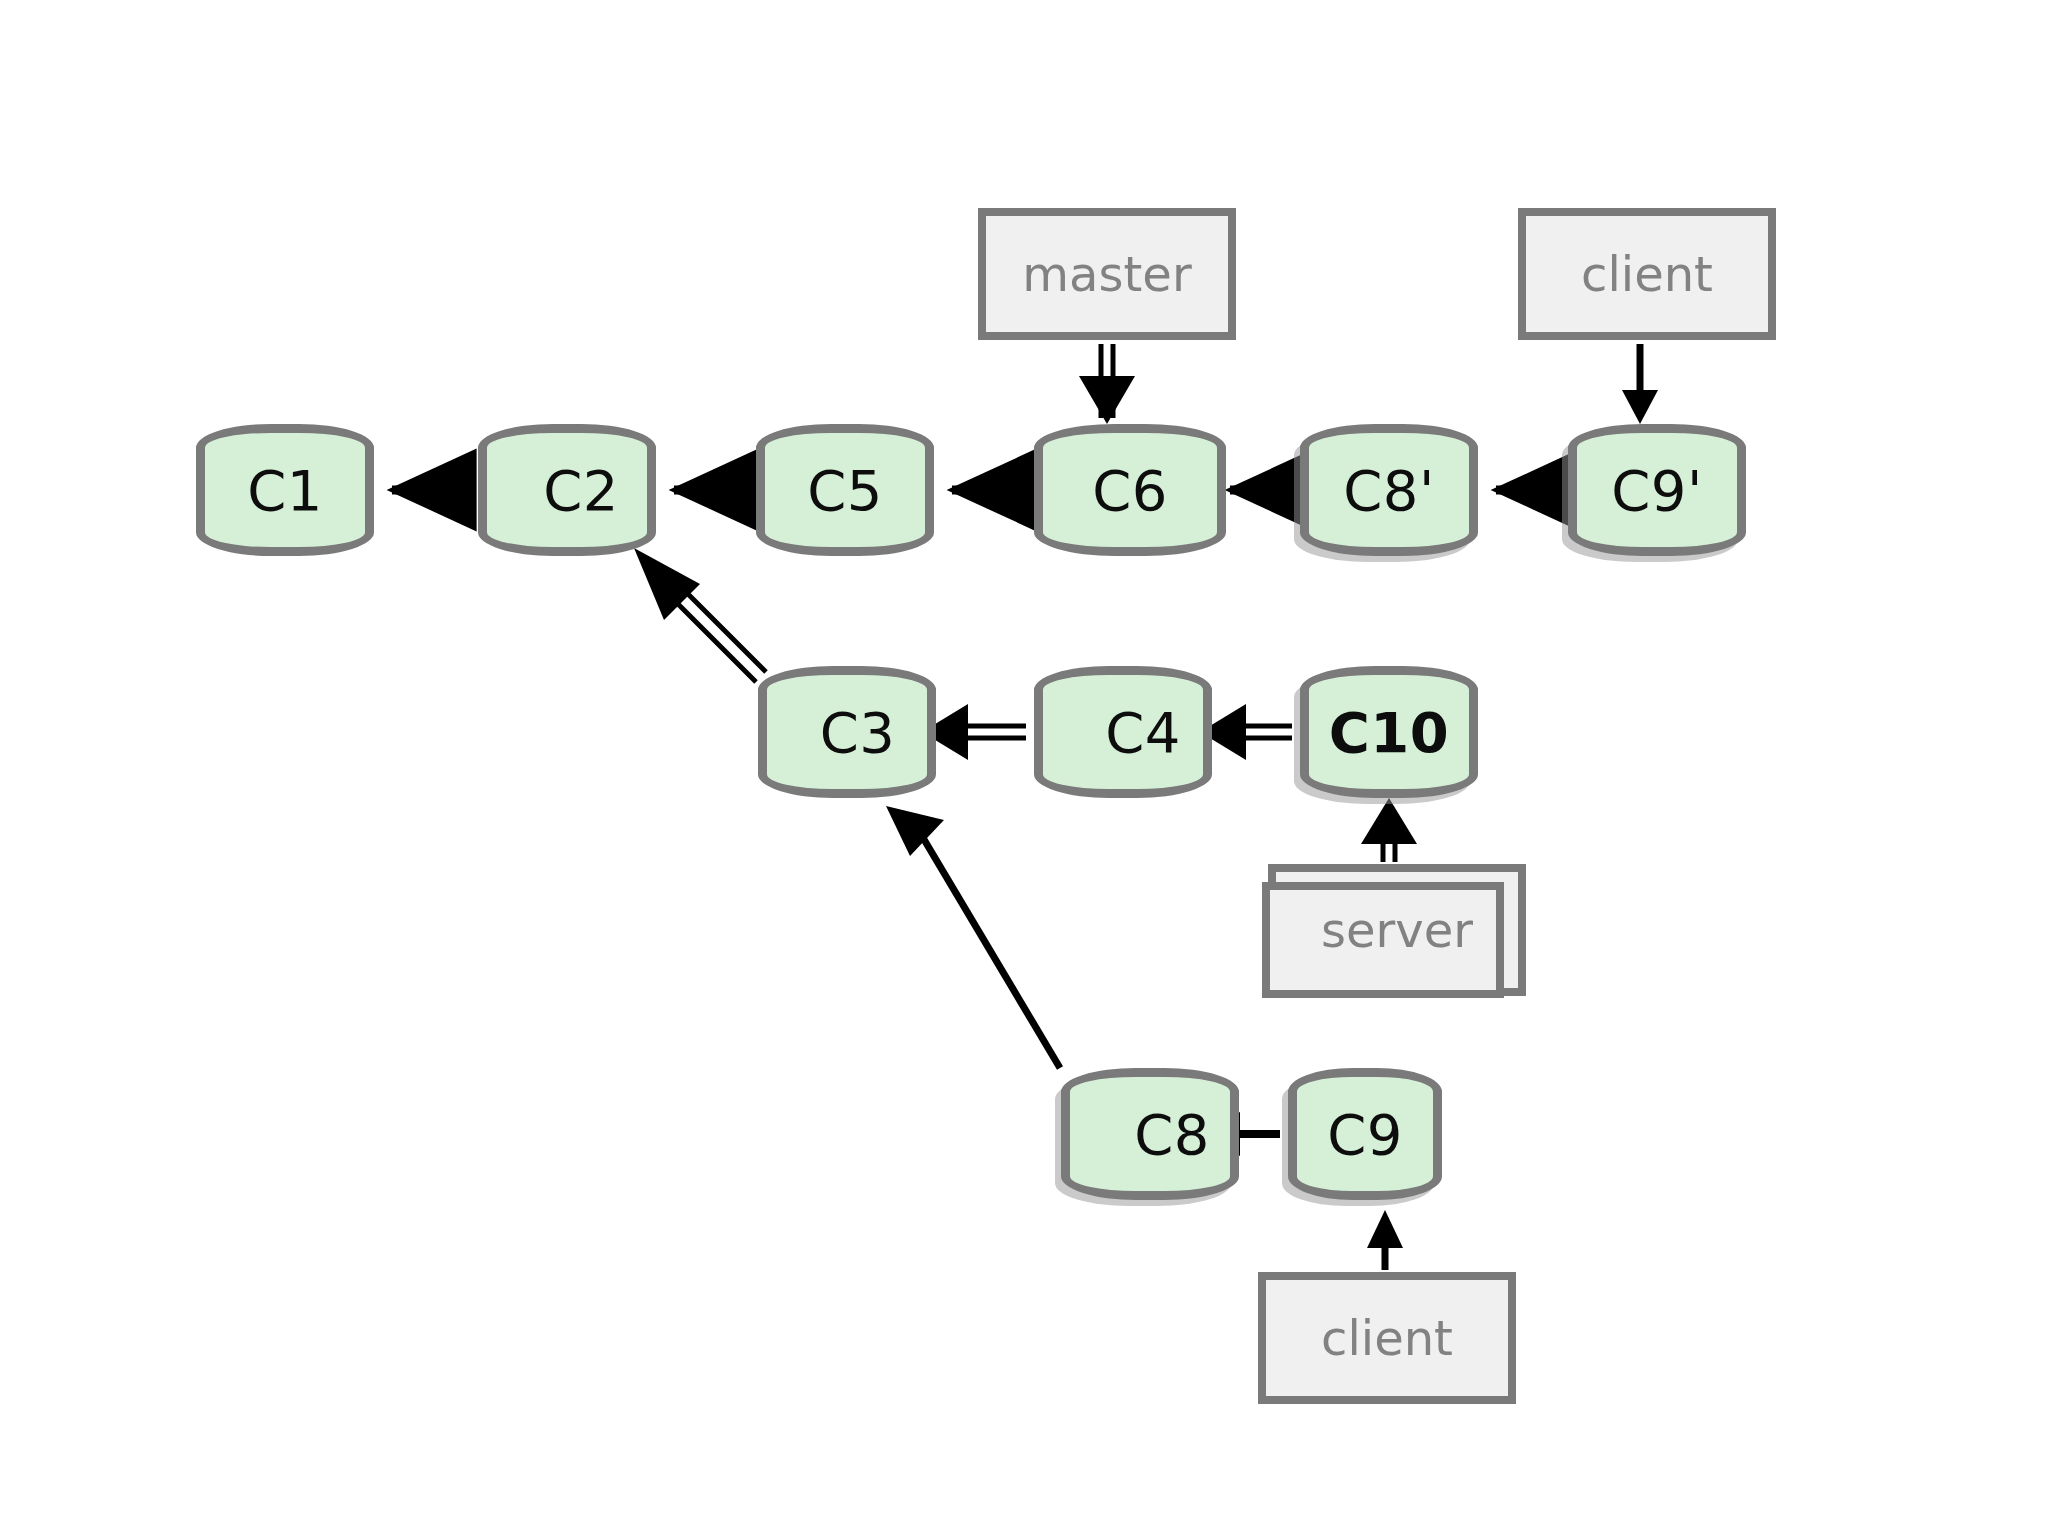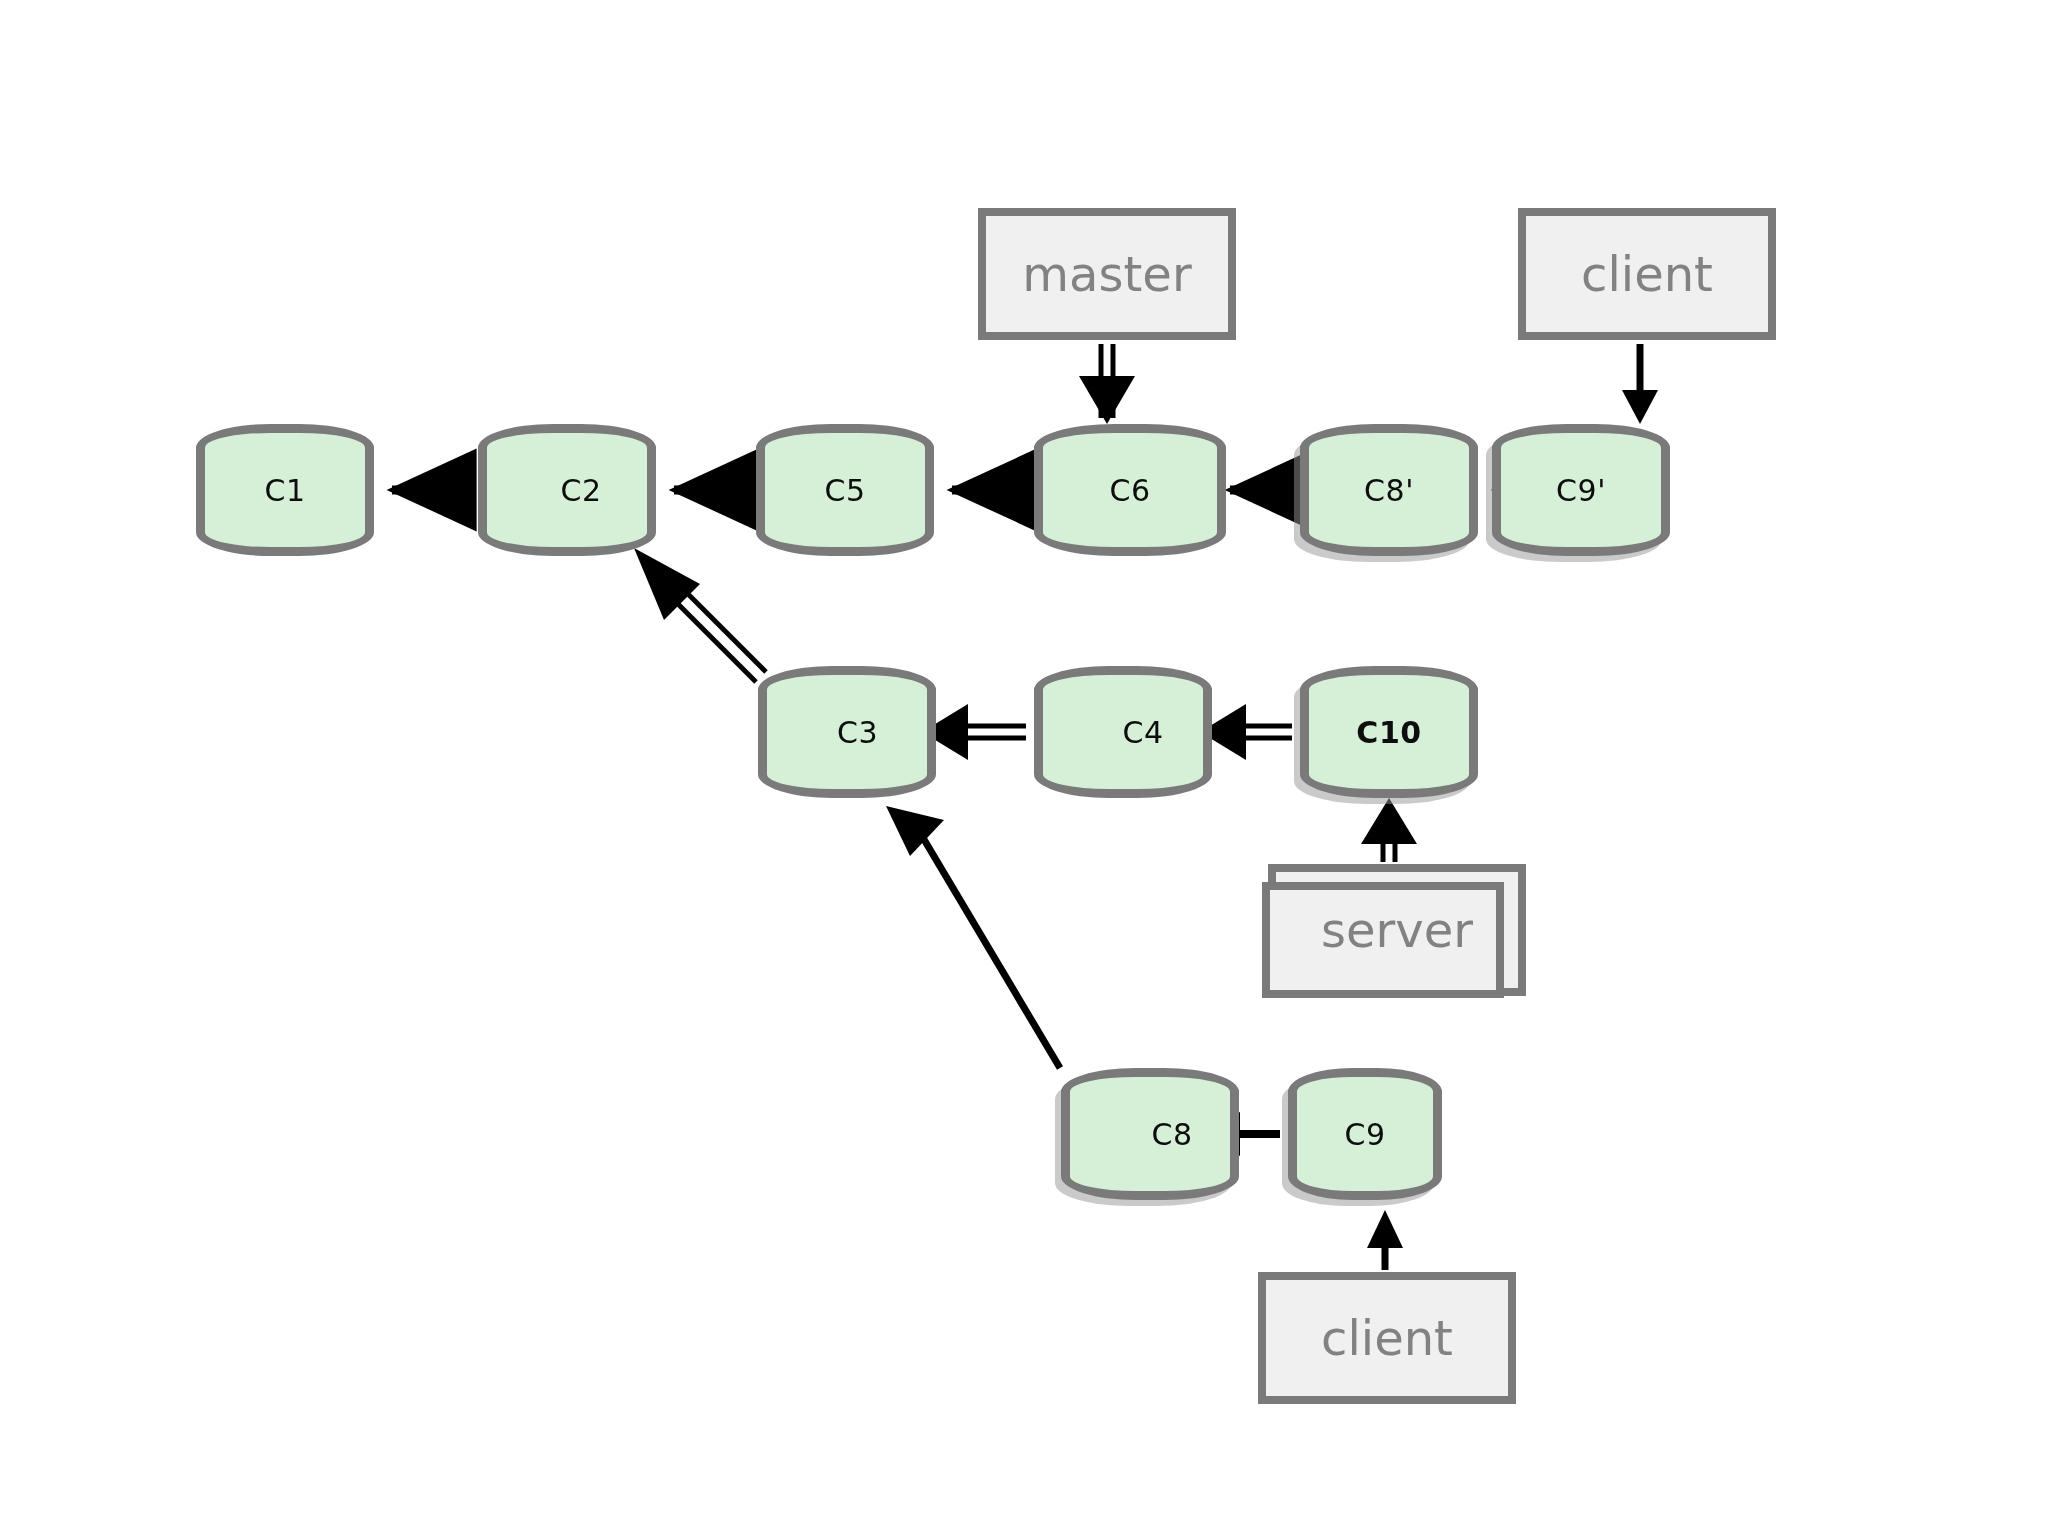--- a/index.html
+++ b/index.html
@@ -30,21 +30,21 @@
   .commit {
     position: absolute;
     box-sizing: border-box;
     background: #d6f0d8;
     border: 9px solid #7a7a7a;
     border-radius: 42% / 18%;
     display: flex;
     align-items: center;
     justify-content: center;
     font-family: "DejaVu Sans", sans-serif;
-    font-size: 30px;
+    font-size: 56px;
     color: #0d0d0d;
     letter-spacing: 0.5px;
     z-index: 3;
   }
   .commit.shadowed {
     box-shadow: -7px 7px 0 -1px rgba(150,150,150,0.50);
   }
   
   .refbox {
     position: absolute;
@@ -152,21 +152,21 @@
       <line x1="1385" y1="1270" x2="1385" y2="1236" stroke="#000000" stroke-width="7"></line>
       <path d="M1367,1248 L1403,1248 L1385,1210 Z" fill="#000000"></path>
     </g>
   </svg>
 
   <div class="commit" style="left:196px;  top:424px;  width:178px; height:132px;">C1</div>
   <div class="commit" style="left:478px;  top:424px;  width:178px; height:132px;padding-left:28px;">C2</div>
   <div class="commit" style="left:756px;  top:424px;  width:178px; height:132px;">C5</div>
   <div class="commit" style="left:1034px; top:424px;  width:192px; height:132px;">C6</div>
   <div class="commit shadowed" style="left:1300px; top:424px; width:178px; height:132px;">C8'</div>
-  <div class="commit shadowed" style="left:1492px; top:424px; width:178px; height:132px;">C9'</div>
+  <div class="commit shadowed" style="left:1568px; top:424px; width:178px; height:132px;">C9'</div>
 
   <div class="commit" style="left:758px;  top:666px;  width:178px; height:132px;padding-left:21px;">C3</div>
   <div class="commit" style="left:1034px; top:666px;  width:178px; height:132px;padding-left:40px;">C4</div>
   <div class="commit shadowed" style="left:1300px; top:666px;  width:178px; height:132px;font-weight:bold;">C10</div>
 
   <div class="commit shadowed" style="left:1061px; top:1068px; width:178px; height:132px;padding-left:44px;">C8</div>
   <div class="commit shadowed" style="left:1288px; top:1068px; width:154px; height:132px;">C9</div>
 
   <div class="refbox" style="left:978px;  top:208px;  width:258px; height:132px;">master</div>
   <div class="refbox" style="left:1518px; top:208px;  width:258px; height:132px;">client</div>

